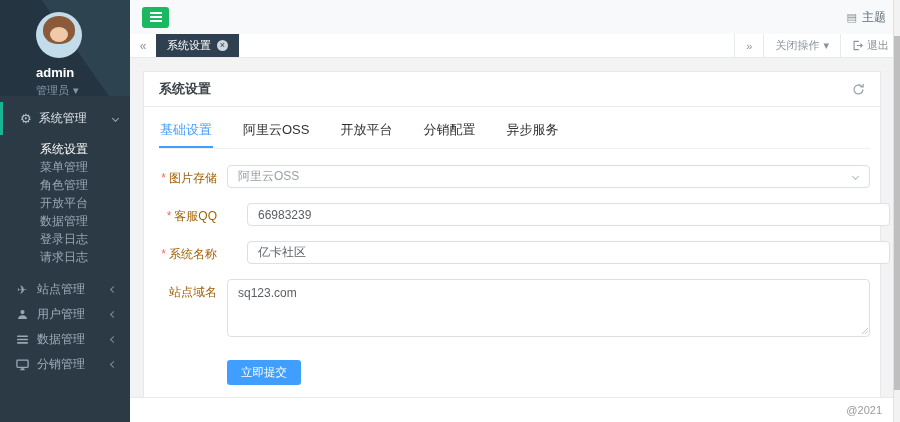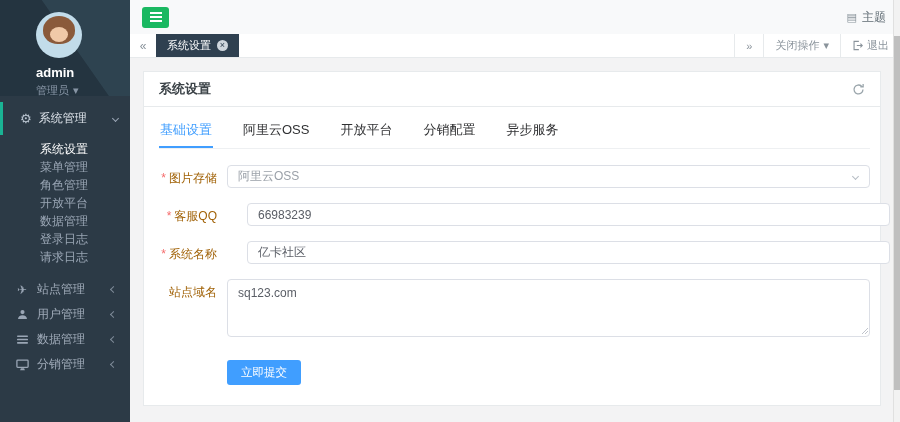--- a/index.html
+++ b/index.html
@@ -254,18 +254,21 @@
                 <span class="grip"></span>
               </div>
             </div>
 
             <button class="btn-primary">立即提交</button>
           </form>
         </div>
       </div>
     </div>
 
+    <div class="footer">
+      <span>@2021</span>
+    </div>
   </div>
 
   <div class="scrollbar">
     <div class="scroll-thumb"></div>
   </div>
 </div>
 
 </body></html>

